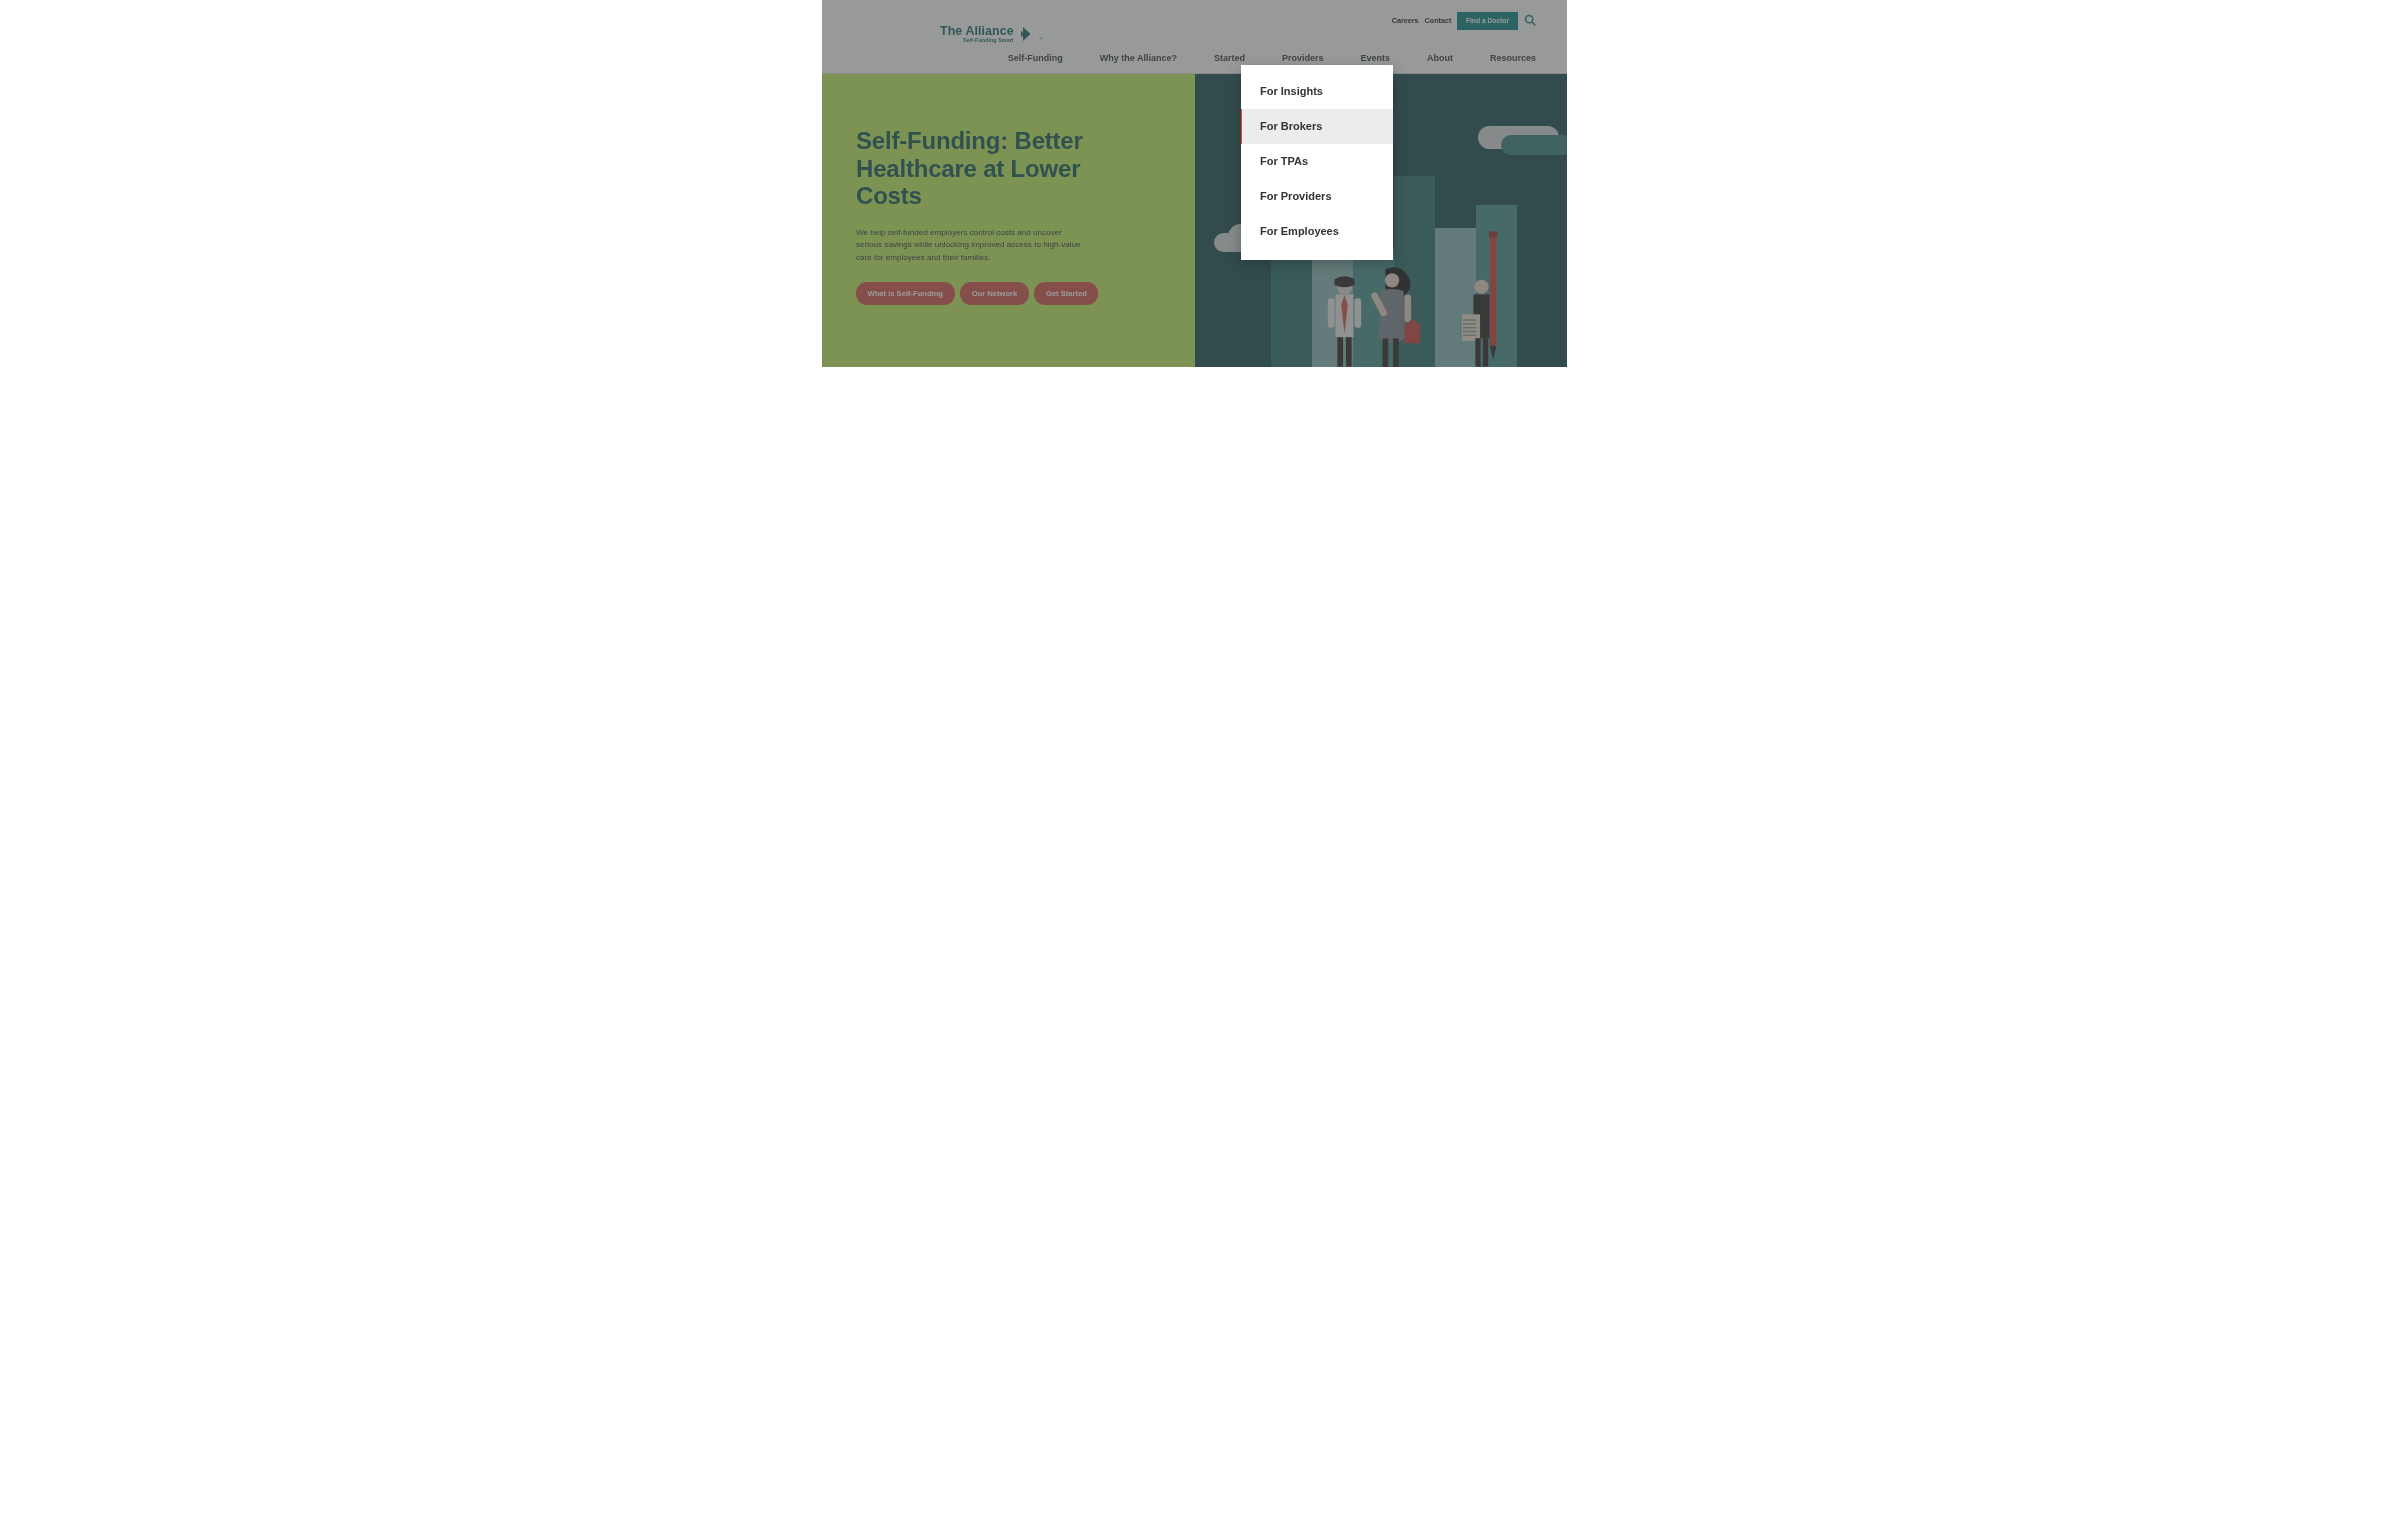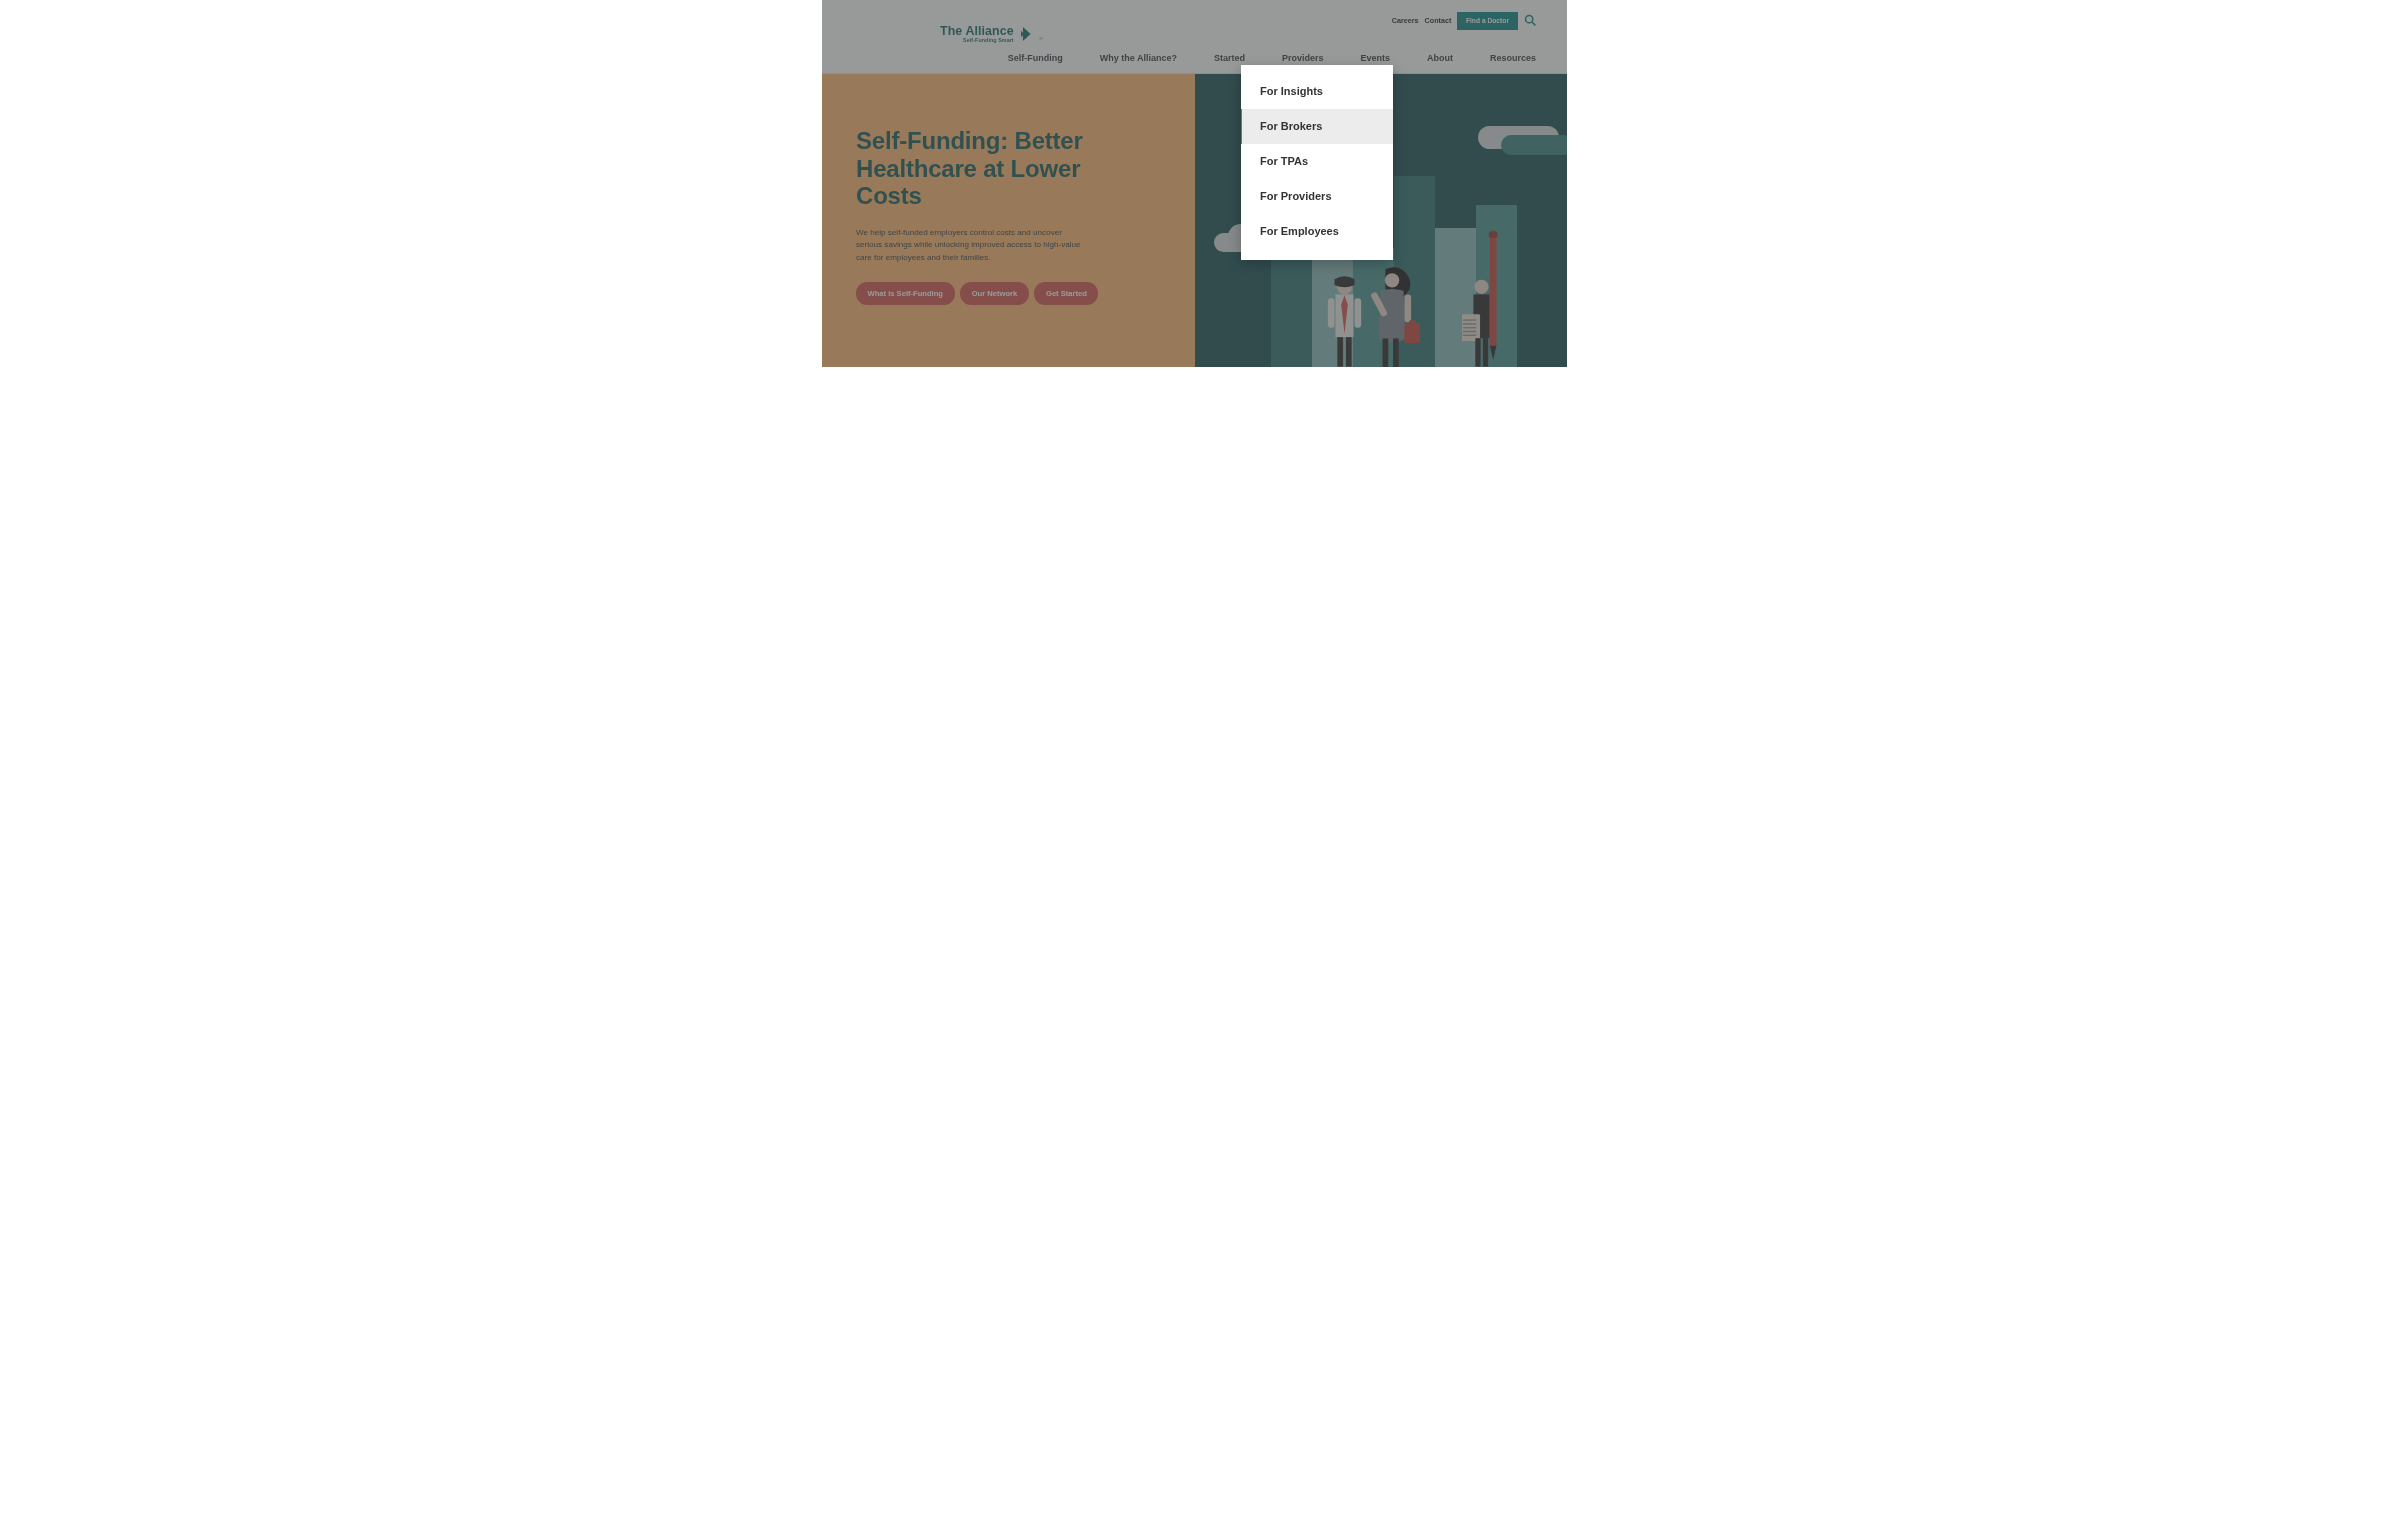--- a/index.html
+++ b/index.html
@@ -34,21 +34,21 @@
   .logo .tag{font-size:5.3px;font-weight:600;color:var(--teal);letter-spacing:0.1px;margin-top:-1px}
   .logo .mark{width:11.5px;height:18px;display:flex;align-items:center;justify-content:center}
   .logo .mark svg{display:block}
   .logo .reg{font-size:4.3px;color:var(--teal);align-self:flex-end;margin-bottom:1.9px}
 
   nav.mainnav{position:absolute;bottom:10.5px;right:31px;display:flex;gap:37px}
   nav.mainnav a{font-size:9px;font-weight:600;color:#3b4148;text-decoration:none}
 
   
   .hero{position:relative;height:293px;display:flex}
-  .hero-left{width:50%;padding:53px 0 0 34px;background:#fdba74}
+  .hero-left{width:50%;padding:53px 0 0 34px;background:#bef264}
   .hero-left h1{font-size:24px;line-height:1.15;font-weight:800;color:var(--teal-dark);max-width:258px;letter-spacing:-0.2px}
   .hero-left p{margin-top:17px;font-size:8.1px;line-height:1.55;color:#3a4248;max-width:225px}
   .hero-left .btns{margin-top:18px;display:flex;gap:5.7px}
   .hero-left .btns a{background:var(--red);color:#fff;font-size:7.6px;font-weight:700;padding:6.7px 11.5px;text-decoration:none;border-radius:11px}
 
   .hero-right{width:50%;background:var(--hero-bg);position:relative;overflow:hidden}
 
   
   .cloud{position:absolute;background:#d6dedd;border-radius:24px}
   .cloud.c1{top:52px;right:7.6px;width:81px;height:23px}

